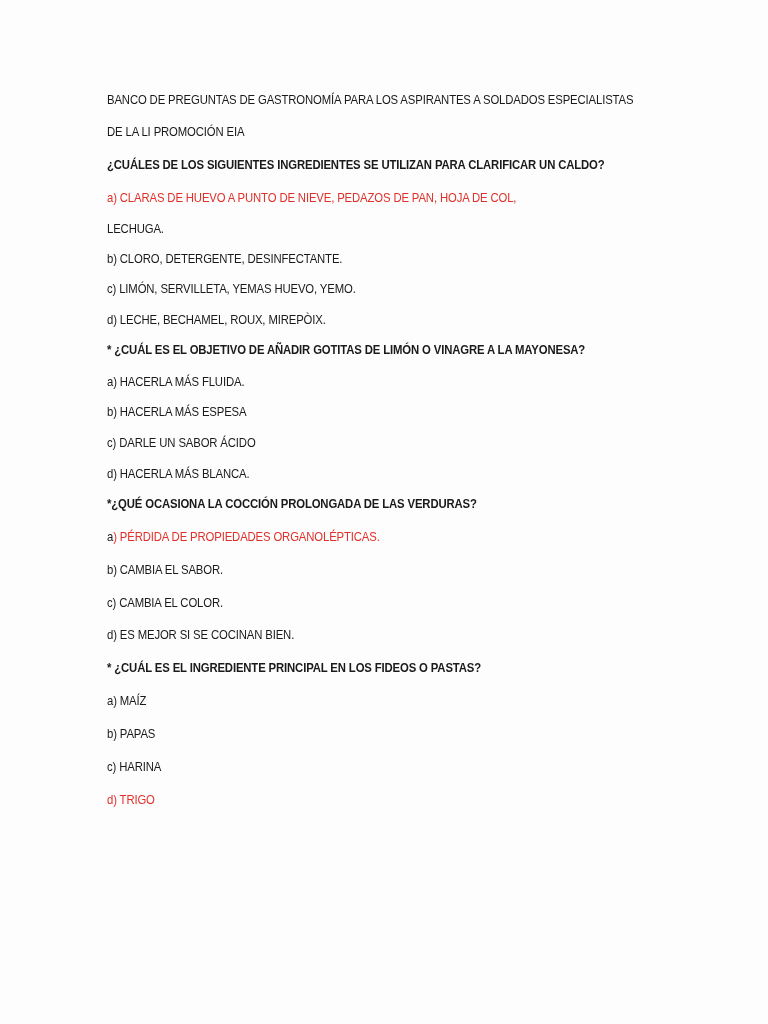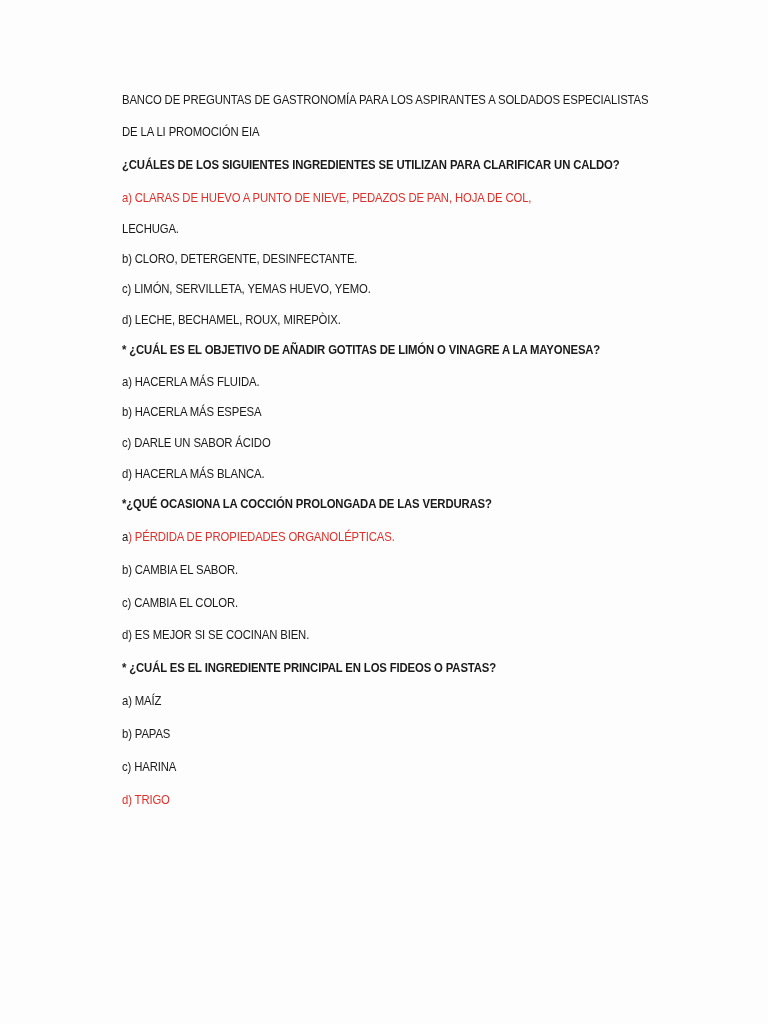--- a/index.html
+++ b/index.html
@@ -9,21 +9,21 @@
     }
     body {
       width: 768px;
       height: 1024px;
       position: relative;
       overflow: hidden;
       font-family: "Liberation Sans", sans-serif;
     }
     .page {
       position: absolute;
-      left: 15px; top: 0;
+      left: 0; top: 0;
       width: 680px;
       height: 1024px;
       background: #fdfdfd;
     }
     .line {
       position: absolute;
       left: 107px;
       font-size: 12.2px;
       line-height: 16px;
       color: #1a1a1a;

